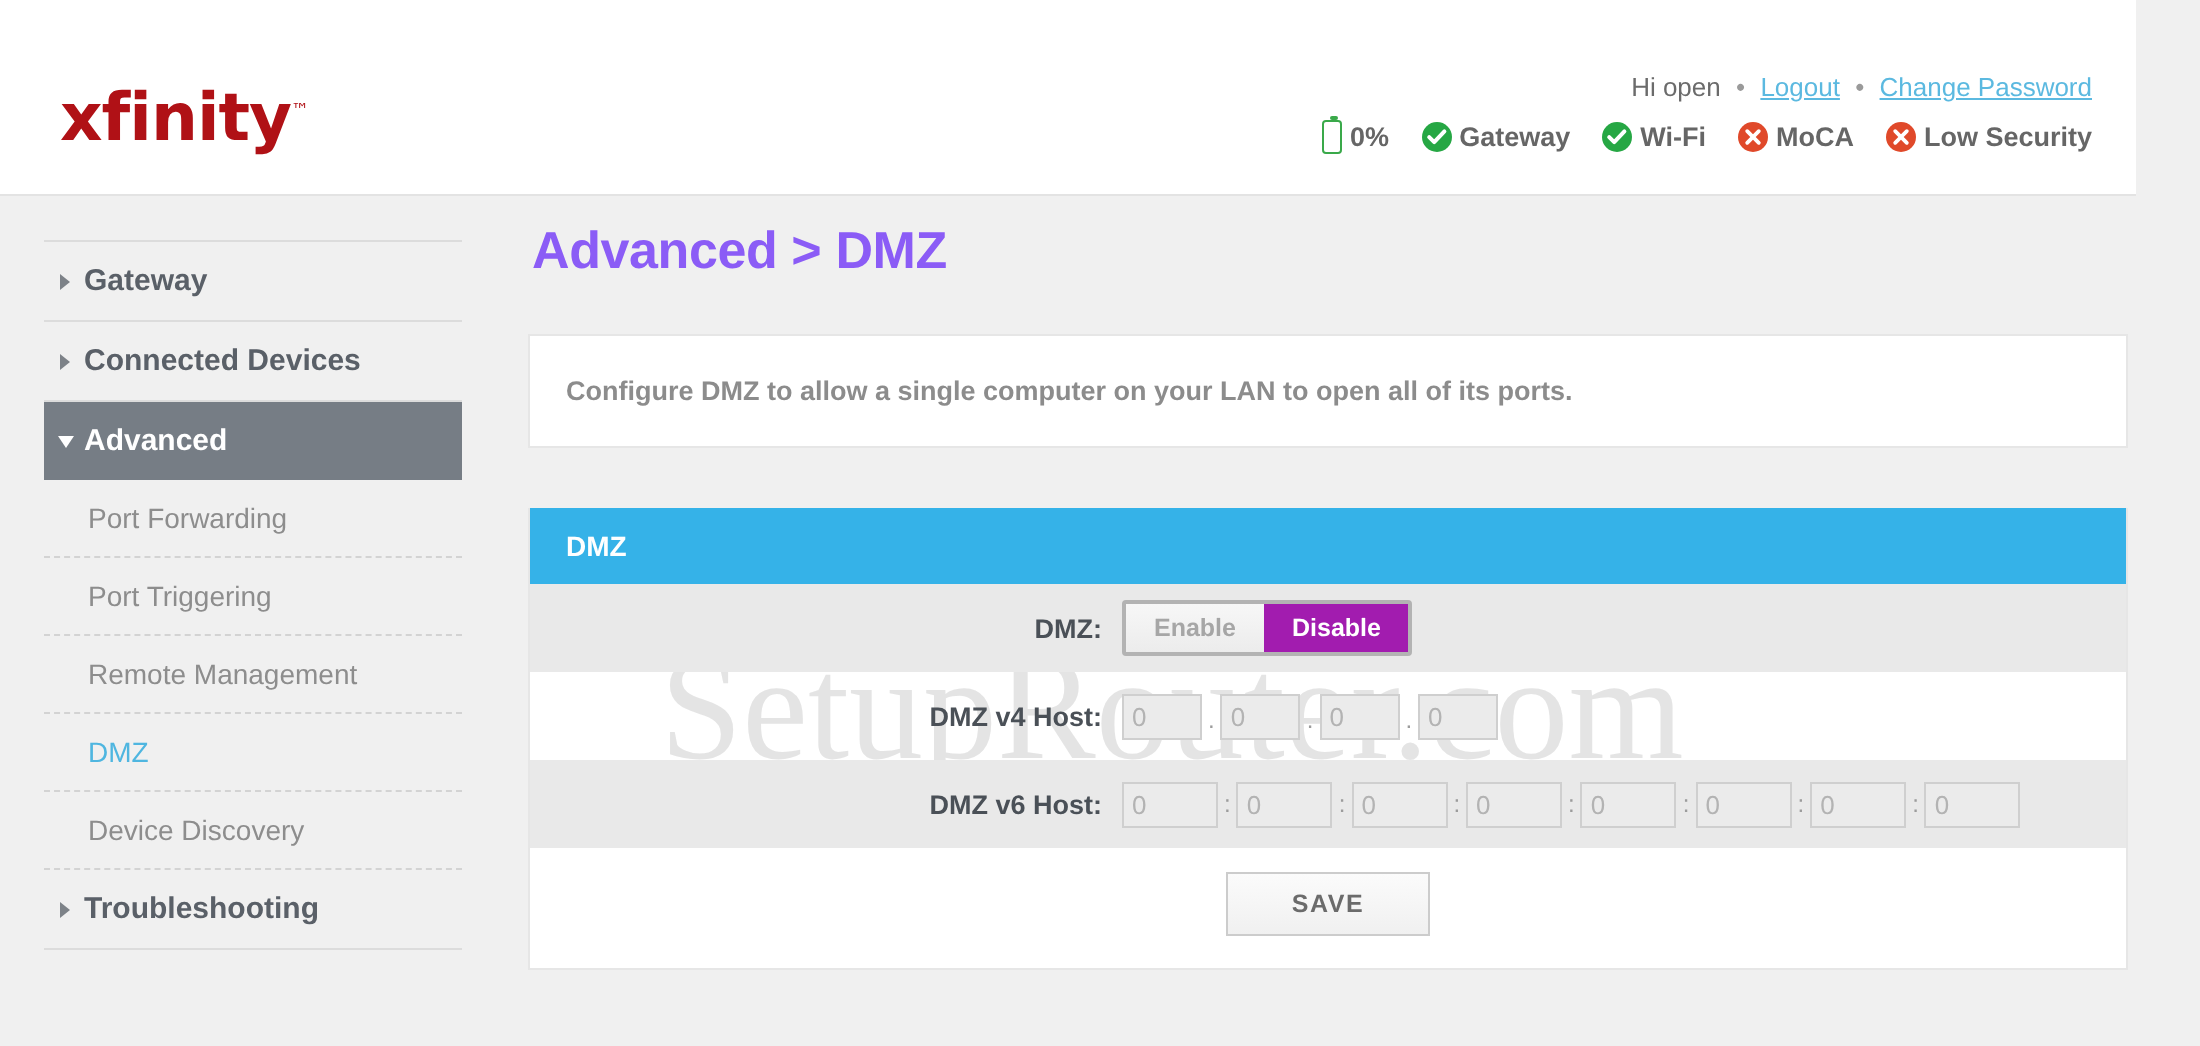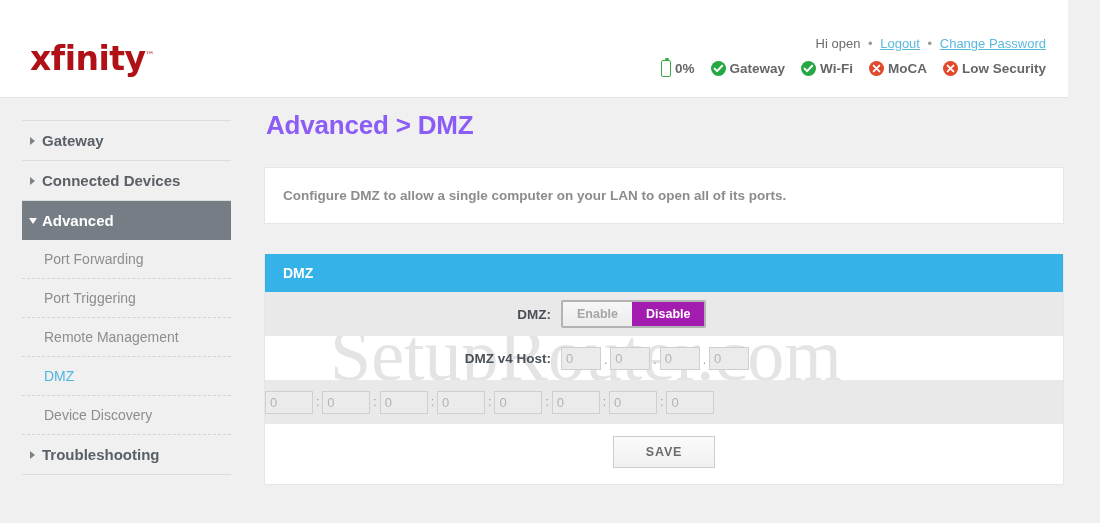--- a/index.html
+++ b/index.html
@@ -420,20 +420,21 @@
         <span class="ip-sep">.</span>
         <input class="ip-box v4" type="text" value="0" style="">
         <span class="ip-sep">.</span>
         <input class="ip-box v4" type="text" value="0" style="">
         <span class="ip-sep">.</span>
         <input class="ip-box v4" type="text" value="0" style="">
       </div>
     </div>
 
     <div class="form-row shaded">
+      <div class="label">DMZ v6 Host:</div>
       <div class="ip-group">
         <input class="ip-box v6" type="text" value="0" style="">
         <span class="ip-sep colon">:</span>
         <input class="ip-box v6" type="text" value="0" style="">
         <span class="ip-sep colon">:</span>
         <input class="ip-box v6" type="text" value="0" style="">
         <span class="ip-sep colon">:</span>
         <input class="ip-box v6" type="text" value="0" style="">
         <span class="ip-sep colon">:</span>
         <input class="ip-box v6" type="text" value="0" style="">

